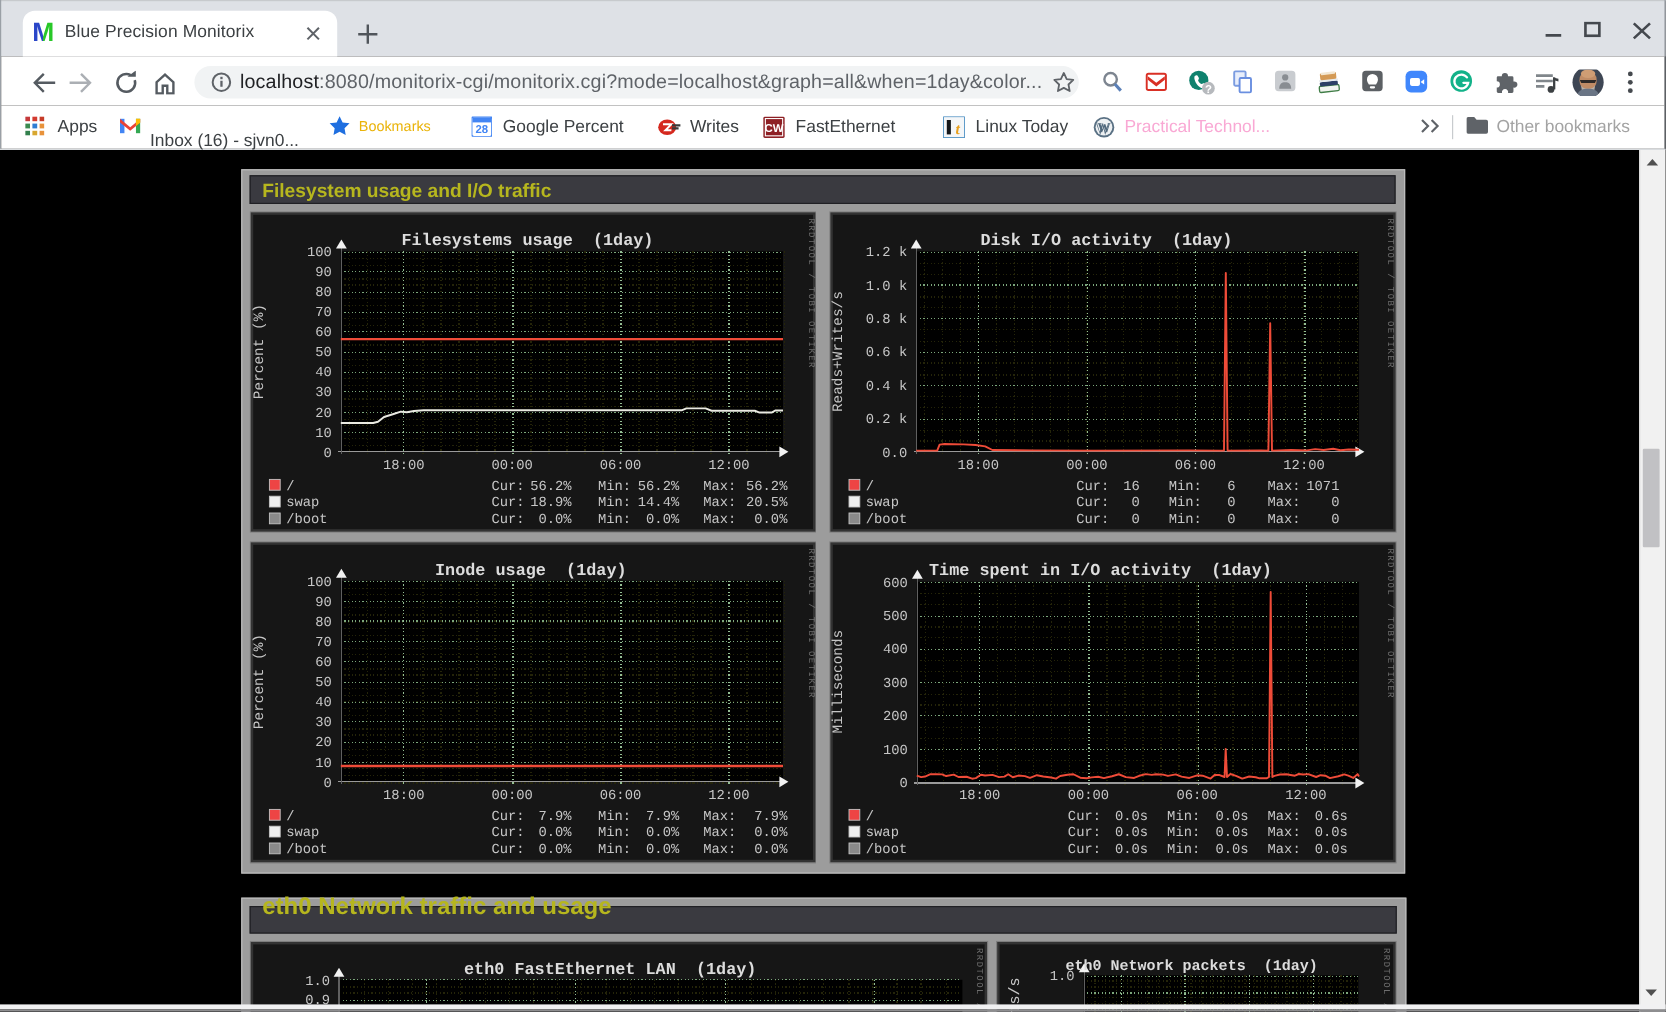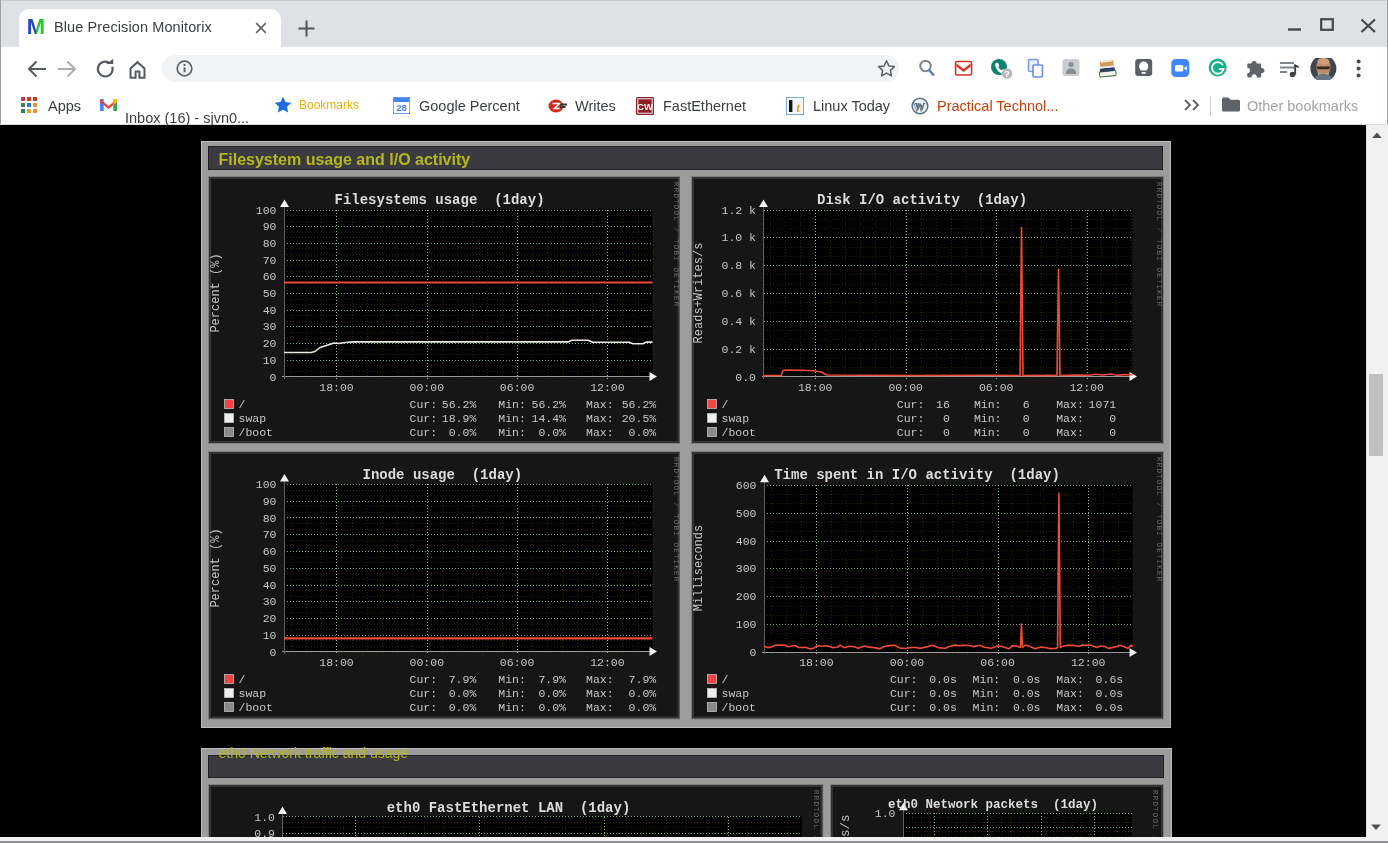--- a/index.html
+++ b/index.html
@@ -52,20 +52,21 @@
  <g stroke="#555b61" stroke-width="2" fill="none">
   <path d="M111.5 18.8 V9.5 L118.5 3.2 L125.5 9.5 V18.8 H120.4 V12.5 H116.6 V18.8 Z" stroke-linejoin="miter"></path>
  </g>
 </svg>
 <div class="abs" style="left:162px;top:55px;width:737px;height:27px;background:#f1f3f4;border-radius:13.5px"></div>
 <svg class="abs" style="left:176px;top:60px" width="17" height="17" viewBox="0 0 17 17">
  <circle cx="8.5" cy="8.5" r="7.3" fill="none" stroke="#5f6368" stroke-width="1.7"></circle>
  <rect x="7.6" y="7.3" width="1.9" height="5" fill="#5f6368"></rect>
  <rect x="7.6" y="4" width="1.9" height="2" fill="#5f6368"></rect>
 </svg>
+<div class="abs" style="left:200px;top:59px;width:680px;height:20px;font-size:16.4px;white-space:nowrap;letter-spacing:0.13px;overflow:hidden"><span style="color:#202124">localhost</span><span style="color:#5f6368">:8080/monitorix-cgi/monitorix.cgi?mode=localhost&amp;graph=all&amp;when=1day&amp;color...</span></div>
 <svg class="abs" style="left:877px;top:59px" width="19" height="19" viewBox="0 0 19 19">
  <path d="M9.5 1.8 L11.9 6.9 L17.4 7.6 L13.4 11.4 L14.4 16.9 L9.5 14.2 L4.6 16.9 L5.6 11.4 L1.6 7.6 L7.1 6.9 Z" fill="none" stroke="#5f6368" stroke-width="1.5" stroke-linejoin="round"></path>
 </svg>
 
 <svg class="abs" style="left:918px;top:58px" width="452" height="22" viewBox="0 0 452 22">
 
  <circle cx="7.5" cy="8" r="5.2" fill="none" stroke="#7d8590" stroke-width="2"></circle>
  <path d="M11 12 L16 17.5" stroke="#5b80b8" stroke-width="2.6"></path>
 
  <rect x="37.6" y="3.5" width="16" height="13.5" rx="1.5" fill="#fff" stroke="#d93025" stroke-width="1.6"></rect>
@@ -178,36 +179,36 @@
  <text x="12" y="14.5" text-anchor="middle" font-family="Liberation Serif" font-size="13" font-weight="bold" font-style="italic" fill="#e8a01e">t</text>
 </svg>
 <div class="abs" style="left:813px;top:97.5px;height:18px;font-size:14.5px;color:#3c4043;white-space:nowrap">Linux Today</div>
 <svg class="abs" style="left:911px;top:96.5px" width="18" height="18" viewBox="0 0 18 18">
  <circle cx="9" cy="9" r="8.6" fill="#5a7184"></circle>
  <circle cx="9" cy="9" r="7" fill="#eef1f3"></circle>
  <path d="M2.5 6 l 3.4 9.4 L8 8 l 2 7.4 L13.3 6 h -2.2 l 1.2 0 l -2.2 6.8 L8.3 6 h -1 l -1.9 6.8 L3.3 6 Z" fill="#5a7184"></path>
  <circle cx="9" cy="9" r="7" fill="none" stroke="#5a7184" stroke-width="0.01"></circle>
  <text x="9" y="12.8" text-anchor="middle" font-family="Liberation Serif" font-size="11" font-weight="bold" fill="#50687c">W</text>
 </svg>
-<div class="abs" style="left:937px;top:97.5px;height:18px;font-size:14.5px;color:#c2410c;white-space:nowrap">Practical Technol...</div>
+<div class="abs" style="left:937px;top:97.5px;height:18px;font-size:14.5px;color:#f9a8d4;white-space:nowrap">Practical Technol...</div>
 <svg class="abs" style="left:1183px;top:98px" width="20" height="14" viewBox="0 0 20 14">
  <path d="M2 2 L7 7 L2 12 M10 2 L15 7 L10 12" stroke="#5f6368" stroke-width="1.8" fill="none"></path>
 </svg>
 <div class="abs" style="left:1210px;top:96px;width:1px;height:20px;background:#c8cbce"></div>
 <svg class="abs" style="left:1222px;top:97px" width="18" height="15" viewBox="0 0 18 15">
  <path d="M0 2 a 1.5 1.5 0 0 1 1.5 -1.5 h 5 l 2 2.2 h 7.8 a 1.6 1.6 0 0 1 1.7 1.6 V 13 a 1.5 1.5 0 0 1 -1.5 1.5 h -15 A 1.5 1.5 0 0 1 0 13 Z" fill="#5f6368"></path>
 </svg>
 <div class="abs" style="left:1247px;top:97.5px;height:18px;font-size:14.5px;color:#a3a3a3;white-space:nowrap">Other bookmarks</div>
     <div class="abs" style="left:0;top:125px;width:1388px;height:718px;background:#000"></div>
     <div class="abs" style="left:200.5px;top:140.5px;width:970px;height:587px;background:#9c9c9c;border:1px solid #bcbcbc"></div>
     <div class="abs" style="left:200.5px;top:748px;width:971.5px;height:95px;background:#9c9c9c;border:1px solid #bcbcbc"></div>
     <div class="abs" style="left:208px;top:146px;width:955px;height:24px;background:#3a3a40;border:1px solid #202024"></div>
-    <div class="abs" style="left:218.5px;top:151px;font-size:16px;font-weight:bold;color:#b6b61e">Filesystem usage and I/O activity</div>
+    <div class="abs" style="left:218.5px;top:151px;font-size:16px;font-weight:bold;color:#b6b61e">Filesystem usage and I/O traffic</div>
     <div class="abs" style="left:208px;top:755px;width:955.5px;height:22.5px;background:#3a3a40;border:1px solid #202024"></div>
-    <div class="abs" style="left:218.5px;top:745px;font-size:14px;font-weight:normal;color:#b6b61e">eth0 Network traffic and usage</div>
+    <div class="abs" style="left:218.5px;top:745px;font-size:20px;font-weight:bold;color:#b6b61e">eth0 Network traffic and usage</div>
     <svg style="position:absolute;left:207.5px;top:175.5px" width="472.5" height="268" viewBox="0 0 472.5 268">
       <rect x="0" y="0" width="472.5" height="268" fill="#7e7e7e"></rect>
       <rect x="1" y="1" width="470.5" height="266" fill="#333333"></rect>
       <rect x="3" y="3" width="466.5" height="262" fill="#161616"></rect>
       <rect x="76" y="33.5" width="368.5" height="167.0" fill="#000000"></rect>
       <g shape-rendering="crispEdges">
         <line x1="76" y1="39.5" x2="444.5" y2="39.5" stroke="#242409" stroke-width="1" stroke-dasharray="1 2"></line>
         <line x1="76" y1="45.5" x2="444.5" y2="45.5" stroke="#242409" stroke-width="1" stroke-dasharray="1 2"></line>
         <line x1="76" y1="56.5" x2="444.5" y2="56.5" stroke="#242409" stroke-width="1" stroke-dasharray="1 2"></line>
         <line x1="76" y1="61.5" x2="444.5" y2="61.5" stroke="#242409" stroke-width="1" stroke-dasharray="1 2"></line>

